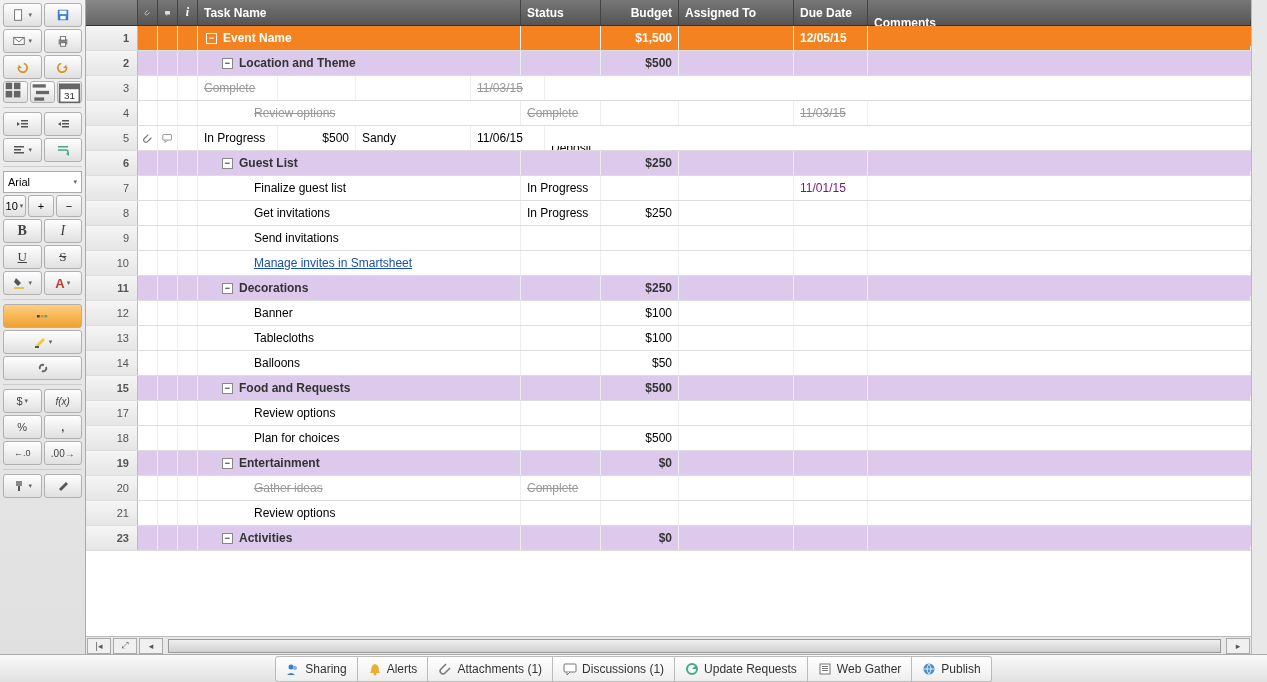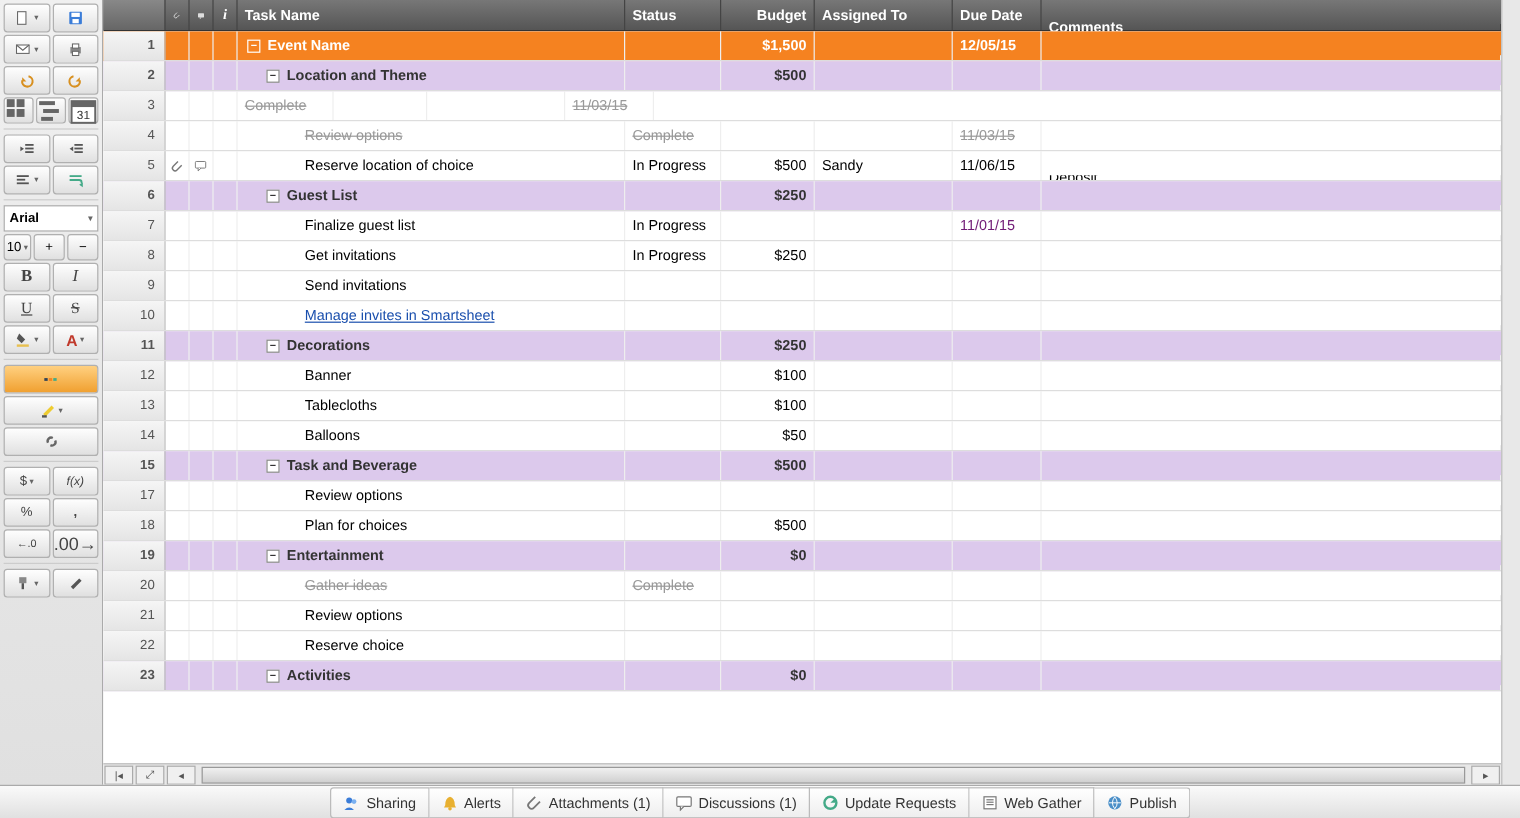--- a/index.html
+++ b/index.html
@@ -4,21 +4,21 @@
 <style>
 * { margin:0; padding:0; box-sizing:border-box; font-family:Arial,sans-serif; }
 body { background:#ddd; width:1267px; height:682px; overflow:hidden; display:flex; flex-direction:column; }
 .main { flex:1; display:flex; overflow:hidden; }
 .toolbar { width:86px; background:linear-gradient(#f0f0f0,#e0e0e0); border-right:1px solid #aaa; display:flex; flex-direction:column; padding:3px; gap:2px; }
 .trow { display:flex; gap:2px; }
 .tbtn { flex:1; height:24px; background:linear-gradient(#fefefe,#e0e0e0); border:1px solid #b0b0b0; border-radius:3px; display:flex; align-items:center; justify-content:center; font-size:11px; color:#444; cursor:pointer; position:relative; }
 .tbtn.wide { flex:1; }
 .tbtn svg { width:14px; height:14px; }
 .dd-arrow { font-size:7px; color:#666; margin-left:2px; }
-.fontrow { display:flex; gap:2px;font-weight:bold; }
+.fontrow { display:flex; gap:2px; }
 .fontname { flex:1; height:22px; background:#fff; border:1px solid #aaa; font-size:11px; display:flex; align-items:center; padding:0 4px; justify-content:space-between; }
 .sep { height:1px; background:#ccc; margin:2px 0; }
 .tbtn-cb { width:26px; height:22px; background:linear-gradient(#fefefe,#e0e0e0); border:1px solid #b0b0b0; border-radius:3px; display:flex; align-items:center; justify-content:center; font-size:11px; }
 
 .sheet { flex:1; display:flex; flex-direction:column; background:#fff; overflow:hidden; }
 .header-row { display:flex; height:26px; background:linear-gradient(#777,#555); color:#fff; font-size:12px; border-bottom:1px solid #333; }
 .hc { border-right:1px solid #444; display:flex; align-items:center; padding:0 6px; font-weight:bold; }
 .rownum-head { width:52px; background:linear-gradient(#888,#666); }
 .ic-head { width:20px; justify-content:center; }
 .body { flex:1; overflow-y:scroll; overflow-x:hidden; }
@@ -239,21 +239,21 @@
     <div class="trow">
       <div class="tbtn">%</div>
       <div class="tbtn">
           <span style="font-weight:bold">,</span>
         </div>
     </div>
     <div class="trow">
       <div class="tbtn" style="font-size:9px">
           <span>←.0</span>
         </div>
-      <div class="tbtn" style="font-size:15px">
+      <div class="tbtn" style="font-size:10px">
           <span>.00→</span>
         </div>
     </div>
     <div class="sep"></div>
     <div class="trow">
       <div class="tbtn">
           <svg viewBox="0 0 14 14">
             <rect x="4" y="2" width="6" height="5" fill="#888"></rect>
             <rect x="6" y="7" width="2" height="5" fill="#555"></rect>
           </svg>
@@ -352,23 +352,20 @@
               <path d="M8 2 L3 7 Q1 9 3 11 Q5 13 7 11 L12 6" stroke="#777" stroke-width="1.5" fill="none"></path>
             </svg>
           </div>
           <div class="ic">
             <svg width="11" height="11" viewBox="0 0 14 14">
               <rect x="1" y="2" width="11" height="7" rx="1" fill="#fff" stroke="#777"></rect>
               <path d="M4 9 L4 12 L7 9" fill="#fff" stroke="#777"></path>
             </svg>
           </div>
           <div class="ic"></div>
-          <div class="cell c-task indent2">
-            <span>Reserve location of choice</span>
-          </div>
           <div class="cell c-status">In Progress</div>
           <div class="cell c-budget">$500</div>
           <div class="cell c-assign">Sandy</div>
           <div class="cell c-due">11/06/15</div>
           <div class="cell c-comm">Deposit</div>
         </div>
         <div class="row level1">
           <div class="rn">6</div>
           <div class="ic"></div>
           <div class="ic"></div>
@@ -496,21 +493,21 @@
           <div class="cell c-due"></div>
           <div class="cell c-comm"></div>
         </div>
         <div class="row level1">
           <div class="rn">15</div>
           <div class="ic"></div>
           <div class="ic"></div>
           <div class="ic"></div>
           <div class="cell c-task indent1">
             <span class="toggle">−</span>
-            <span>Task and Beverage</span>
+            <span>Food and Requests</span>
           </div>
           <div class="cell c-status"></div>
           <div class="cell c-budget">$500</div>
           <div class="cell c-assign"></div>
           <div class="cell c-due"></div>
           <div class="cell c-comm"></div>
         </div>
         <div class="row">
           <div class="rn">17</div>
           <div class="ic"></div>
@@ -568,34 +565,20 @@
           <div class="cell c-due"></div>
           <div class="cell c-comm"></div>
         </div>
         <div class="row">
           <div class="rn">21</div>
           <div class="ic"></div>
           <div class="ic"></div>
           <div class="ic"></div>
           <div class="cell c-task indent2">
             <span>Review options</span>
-          </div>
-          <div class="cell c-status"></div>
-          <div class="cell c-budget"></div>
-          <div class="cell c-assign"></div>
-          <div class="cell c-due"></div>
-          <div class="cell c-comm"></div>
-        </div>
-        <div class="row">
-          <div class="rn">22</div>
-          <div class="ic"></div>
-          <div class="ic"></div>
-          <div class="ic"></div>
-          <div class="cell c-task indent2">
-            <span>Reserve choice</span>
           </div>
           <div class="cell c-status"></div>
           <div class="cell c-budget"></div>
           <div class="cell c-assign"></div>
           <div class="cell c-due"></div>
           <div class="cell c-comm"></div>
         </div>
         <div class="row level1">
           <div class="rn">23</div>
           <div class="ic"></div>

